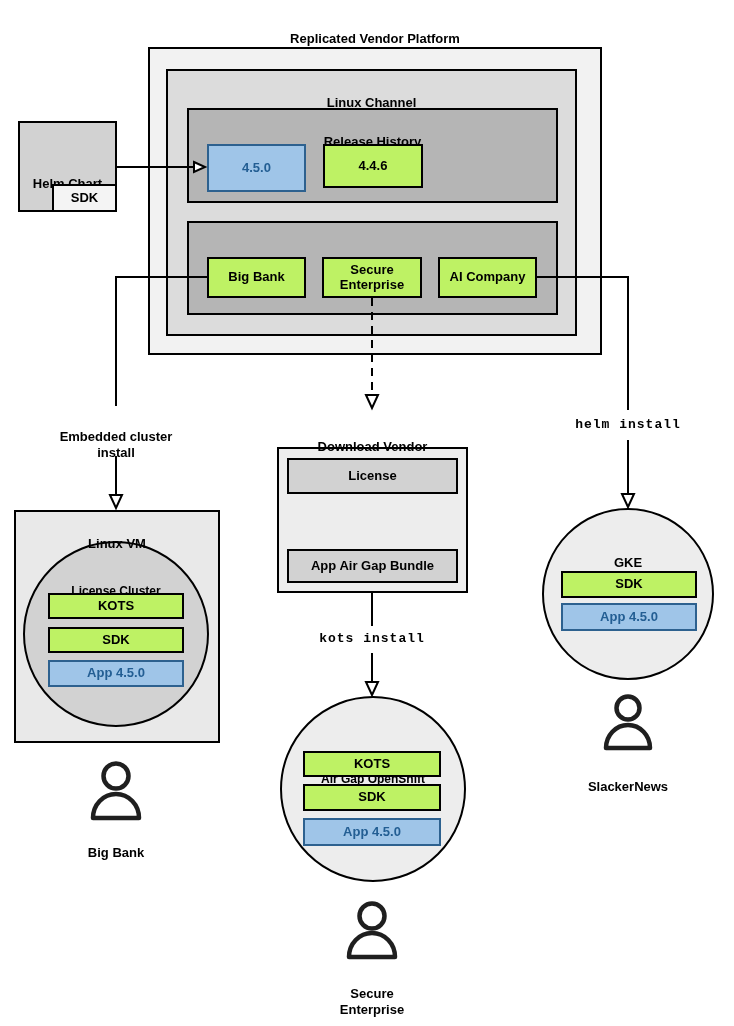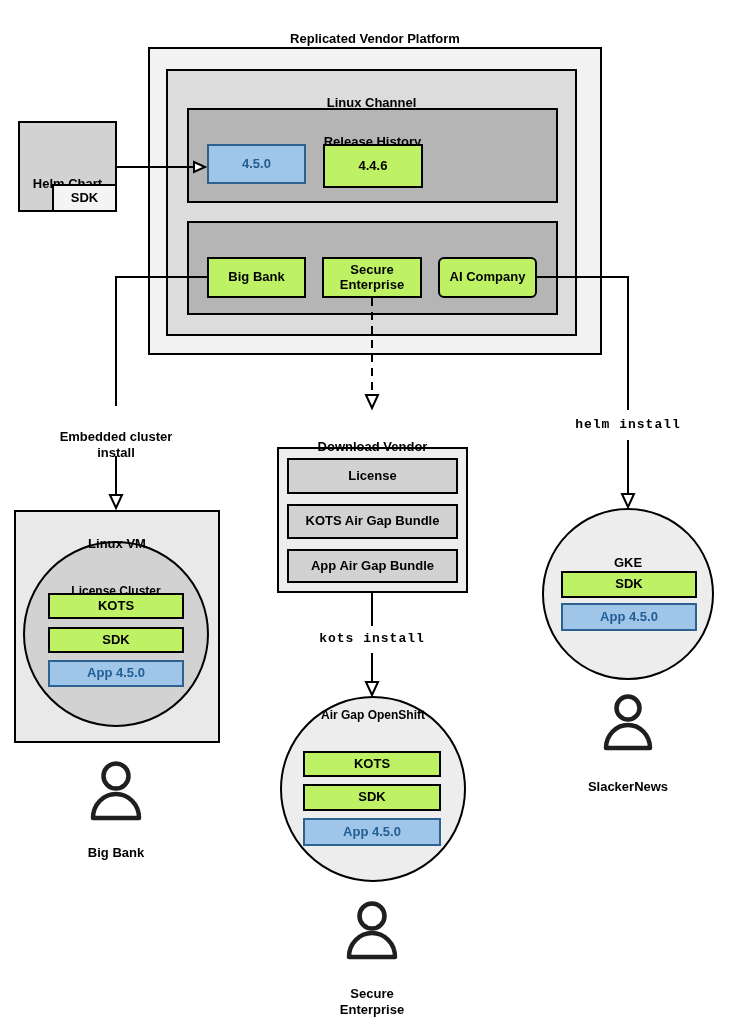--- a/index.html
+++ b/index.html
@@ -44,53 +44,52 @@
 
   <div class="lbl fs13" style="left:148px;top:15px;width:454px;">Replicated Vendor Platform</div>
 
   <div class="box fill-platform" style="left:148px;top:47px;width:454px;height:308px;"></div>
 
   <div class="box fill-light" style="left:166px;top:69px;width:411px;height:267px;"></div>
   <div class="lbl fs13" style="left:166px;top:79px;width:411px;">Linux Channel</div>
 
   <div class="box fill-mid" style="left:187px;top:108px;width:371px;height:95px;"></div>
   <div class="lbl fs13" style="left:187px;top:118px;width:371px;">Release History</div>
-  <div class="chip blue" style="left:207px;top:144px;width:99px;height:40px;">4.5.0</div>
+  <div class="chip blue" style="left:207px;top:144px;width:99px;height:48px;">4.5.0</div>
   <div class="chip" style="left:323px;top:144px;width:100px;height:44px;">4.4.6</div>
 
   <div class="box fill-mid" style="left:187px;top:221px;width:371px;height:94px;"></div>
   <div class="chip" style="left:207px;top:257px;width:99px;height:41px;">Big Bank</div>
   <div class="chip" style="left:322px;top:257px;width:100px;height:41px;padding:0 8px;">Secure Enterprise</div>
-  <div class="chip" style="left:438px;top:257px;width:99px;height:41px;border-radius:6px;">AI Company</div>
+  <div class="chip" style="left:438px;top:257px;width:99px;height:41px;">AI Company</div>
 
   <div class="box fill-helm" style="left:18px;top:121px;width:99px;height:91px;"></div>
   <div class="lbl fs13" style="left:18px;top:160px;width:99px;">Helm Chart</div>
   <div class="chip fill-sdk" style="left:52px;top:184px;width:65px;height:28px;background:#f4f4f4;">SDK</div>
 
   <div class="lbl fs13" style="left:41px;top:413px;width:150px;line-height:1.2;">Embedded cluster install</div>
 
   <div class="box fill-vm" style="left:14px;top:510px;width:206px;height:233px;"></div>
   <div class="lbl fs13" style="left:14px;top:520px;width:206px;">Linux VM</div>
   <div class="circle gray" style="left:23px;top:541px;width:186px;height:186px;"></div>
   <div class="lbl fs12" style="left:23px;top:568px;width:186px;">License Cluster</div>
   <div class="chip" style="left:48px;top:593px;width:136px;height:26px;">KOTS</div>
   <div class="chip" style="left:48px;top:627px;width:136px;height:26px;">SDK</div>
   <div class="chip blue" style="left:48px;top:660px;width:136px;height:27px;">App 4.5.0</div>
   <div class="lbl fs13" style="left:46px;top:829px;width:140px;">Big Bank</div>
 
   <div class="lbl fs13" style="left:277px;top:423px;width:191px;">Download Vendor</div>
   <div class="box fill-portal" style="left:277px;top:447px;width:191px;height:146px;"></div>
   <div class="chip gray" style="left:287px;top:458px;width:171px;height:36px;">License</div>
-  <div class="chip gray" style="left:287px;top:504px;width:171px;height:35px;">KOTS Air Gap Bundle</div>
   <div class="chip gray" style="left:287px;top:549px;width:171px;height:34px;">App Air Gap Bundle</div>
 
   <div class="mono" style="left:292px;top:631px;width:160px;">kots install</div>
 
   <div class="circle light" style="left:280px;top:696px;width:186px;height:186px;"></div>
-  <div class="lbl fs12" style="left:280px;top:692px;width:186px;">Air Gap OpenShift</div>
+  <div class="lbl fs12" style="left:280px;top:756px;width:186px;">Air Gap OpenShift</div>
   <div class="chip" style="left:303px;top:751px;width:138px;height:26px;">KOTS</div>
   <div class="chip" style="left:303px;top:784px;width:138px;height:27px;">SDK</div>
   <div class="chip blue" style="left:303px;top:818px;width:138px;height:28px;">App 4.5.0</div>
   <div class="lbl fs13" style="left:322px;top:970px;width:100px;line-height:1.25;">Secure Enterprise</div>
 
   <div class="mono" style="left:548px;top:417px;width:160px;">helm install</div>
 
   <div class="circle light" style="left:542px;top:508px;width:172px;height:172px;"></div>
   <div class="lbl fs13" style="left:542px;top:539px;width:172px;">GKE</div>
   <div class="chip" style="left:561px;top:571px;width:136px;height:27px;">SDK</div>

